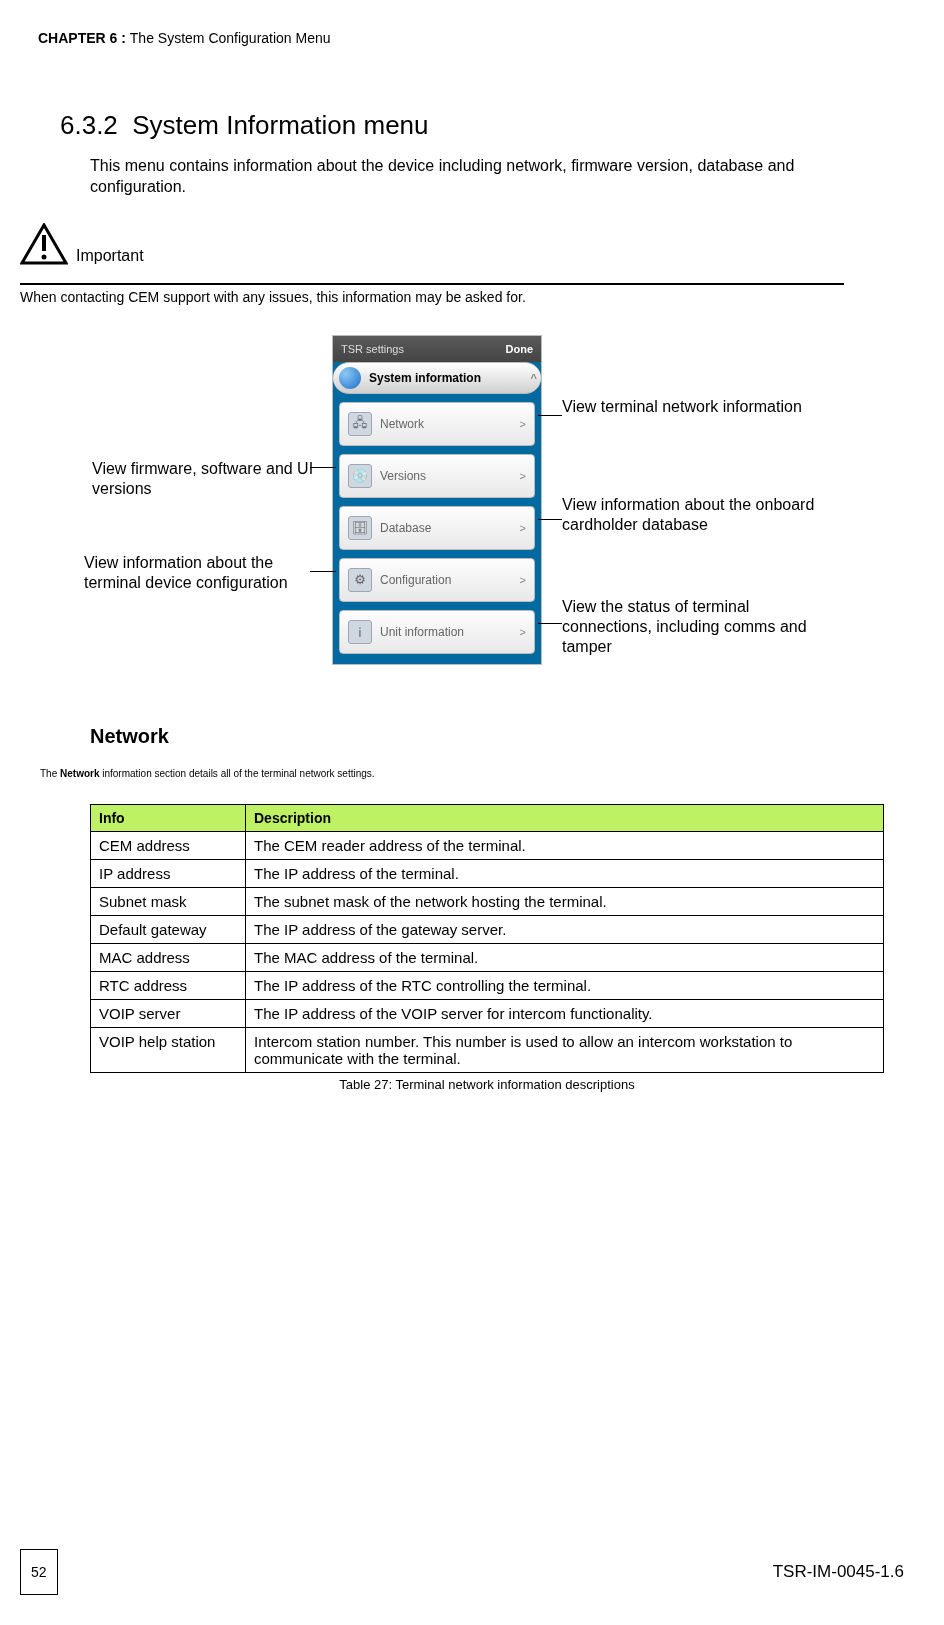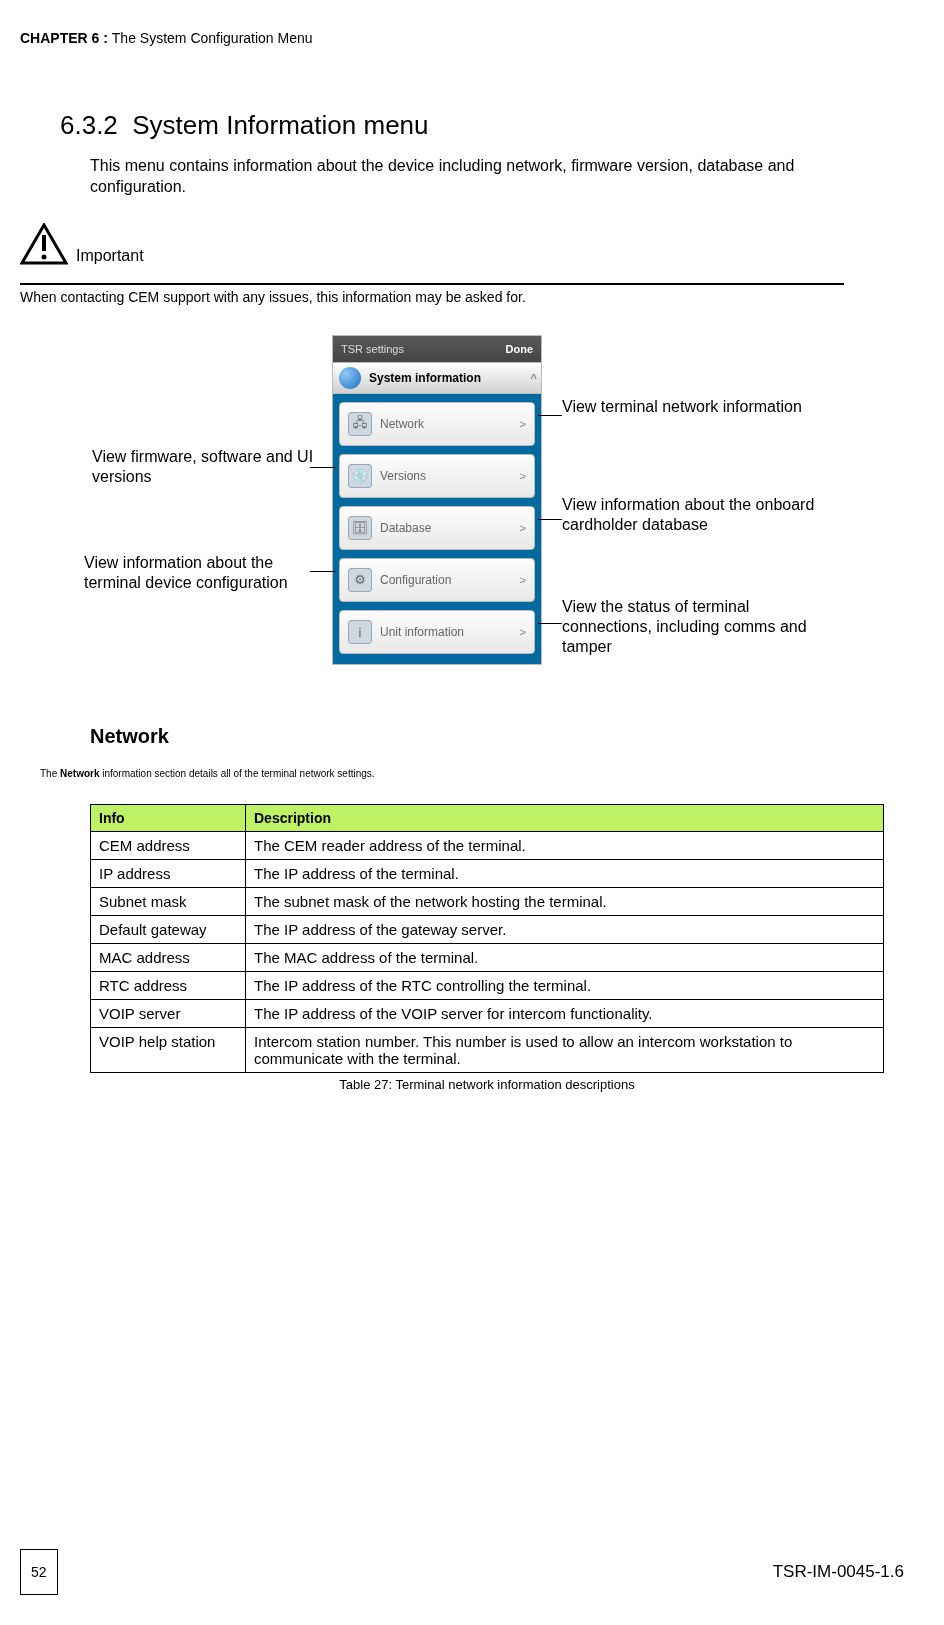--- a/index.html
+++ b/index.html
@@ -1,33 +1,33 @@
 <!DOCTYPE html>
 <html><head>
 <meta charset="utf-8">
 <style>
   * { box-sizing: border-box; margin: 0; padding: 0; }
   html, body { width: 944px; height: 1625px; background: #fff; font-family: Arial, Helvetica, sans-serif; color: #000; }
   .page { position: relative; width: 944px; height: 1625px; padding: 30px 60px 0 0; }
-  .chapter-line { font-size: 14px; margin-bottom: 50px; padding-left: 20px; }
+  .chapter-line { font-size: 14px; margin-bottom: 50px; padding-left: 38px; }
   .chapter-line b { font-weight: bold; }
   .section-title { font-size: 26px; font-weight: normal; margin-left: 60px; margin-bottom: 15px; }
   .section-num { display: inline-block; }
   .section-name { display: inline-block; margin-top: 14px; }
   .body-text { font-size: 16px; margin-left: 90px; margin-right: 40px; margin-bottom: 25px; line-height: 1.3; }
   .important-block { margin-left: 20px; margin-right: 40px; margin-bottom: 30px; }
   .important-header { display: flex; align-items: flex-end; gap: 8px; border-bottom: 2px solid #000; padding-bottom: 14px; }
   .important-header svg { width: 48px; height: 42px; }
   .important-label { font-size: 16px; padding-bottom: 4px; }
   .important-text { font-size: 14px; margin-top: 4px; }
   .diagram { position: relative; margin: 0 auto 50px; width: 800px; height: 340px; }
   .screenshot { position: absolute; left: 290px; top: 0; width: 210px; height: 330px; background: #0369a1; border: 1px solid #bbb; font-family: Arial, sans-serif; }
   .titlebar { display: flex; justify-content: space-between; align-items: center; height: 26px; background: linear-gradient(#5a5a5a,#444); color: #ddd; font-size: 11px; padding: 0 8px; }
   .titlebar .done { color: #fff; font-weight: bold; }
-  .section-header { display: flex; align-items: center; height: 32px; background: linear-gradient(#fff,#d0d0d0); border-top: 1px solid #bbb; border-bottom: 1px solid #bbb; padding-left: 6px; font-size: 12px; font-weight: bold; }
+  .section-header { display: flex; align-items: center; height: 32px; background: linear-gradient(#fff,#d0d0d0); border-top: 1px solid #bbb; border-bottom: 1px solid #bbb; padding-left: 6px; font-size: 12px; font-weight: bold; border-radius: 16px; }
   .menu-item { display: flex; align-items: center; height: 44px; margin: 8px 6px 0 6px; background: linear-gradient(#fdfdfd,#e8e8e8); border: 1px solid #bbb; border-radius: 4px; padding: 0 8px; font-size: 12px; color: #666; }
   .menu-item .mi-label { flex: 1; }
   .menu-item .mi-chevron { color: #888; font-size: 11px; }
   .mi-icon { width: 24px; height: 24px; margin-right: 8px; background: #cfd8e0; border: 1px solid #9aa8b5; border-radius: 3px; display: flex; align-items: center; justify-content: center; font-size: 13px; }
   .globe-icon { width: 22px; height: 22px; margin-right: 8px; border-radius: 50%; background: radial-gradient(circle at 30% 30%, #8ec9f7, #1a6fc4); display: flex; align-items: center; justify-content: center; color: #fff; font-size: 10px; }
   .caret-up { color: #888; font-size: 11px; margin-left: auto; margin-right: 4px; }
   .callout { position: absolute; font-size: 16px; line-height: 1.25; }
   .callout-line { position: absolute; background: #000; height: 1px; }
   .subhead { font-size: 20px; margin-left: 90px; margin-bottom: 20px; }
   .intro-text { font-size: 10px; margin-left: 40px; margin-right: 40px; margin-bottom: 25px; }
@@ -111,21 +111,21 @@
 
     <div class="callout" style="left:520px; top:62px; width:260px;">View terminal network information</div>
     <div class="callout-line" style="left:496px; top:80px; width:24px;"></div>
 
     <div class="callout" style="left:520px; top:160px; width:270px;">View information about the onboard cardholder database</div>
     <div class="callout-line" style="left:496px; top:184px; width:24px;"></div>
 
     <div class="callout" style="left:520px; top:262px; width:260px;">View the status of terminal connections, including comms and tamper</div>
     <div class="callout-line" style="left:496px; top:288px; width:24px;"></div>
 
-    <div class="callout" style="left:50px; top:112px; width:230px;">View firmware, software and UI versions</div>
+    <div class="callout" style="left:50px; top:124px; width:230px;">View firmware, software and UI versions</div>
     <div class="callout-line" style="left:268px; top:132px; width:26px;"></div>
 
     <div class="callout" style="left:42px; top:218px; width:240px;">View information about the terminal device configuration</div>
     <div class="callout-line" style="left:268px; top:236px; width:26px;"></div>
 
   </div>
 
   <h3 class="subhead">Network</h3>
 
   <p class="intro-text">

